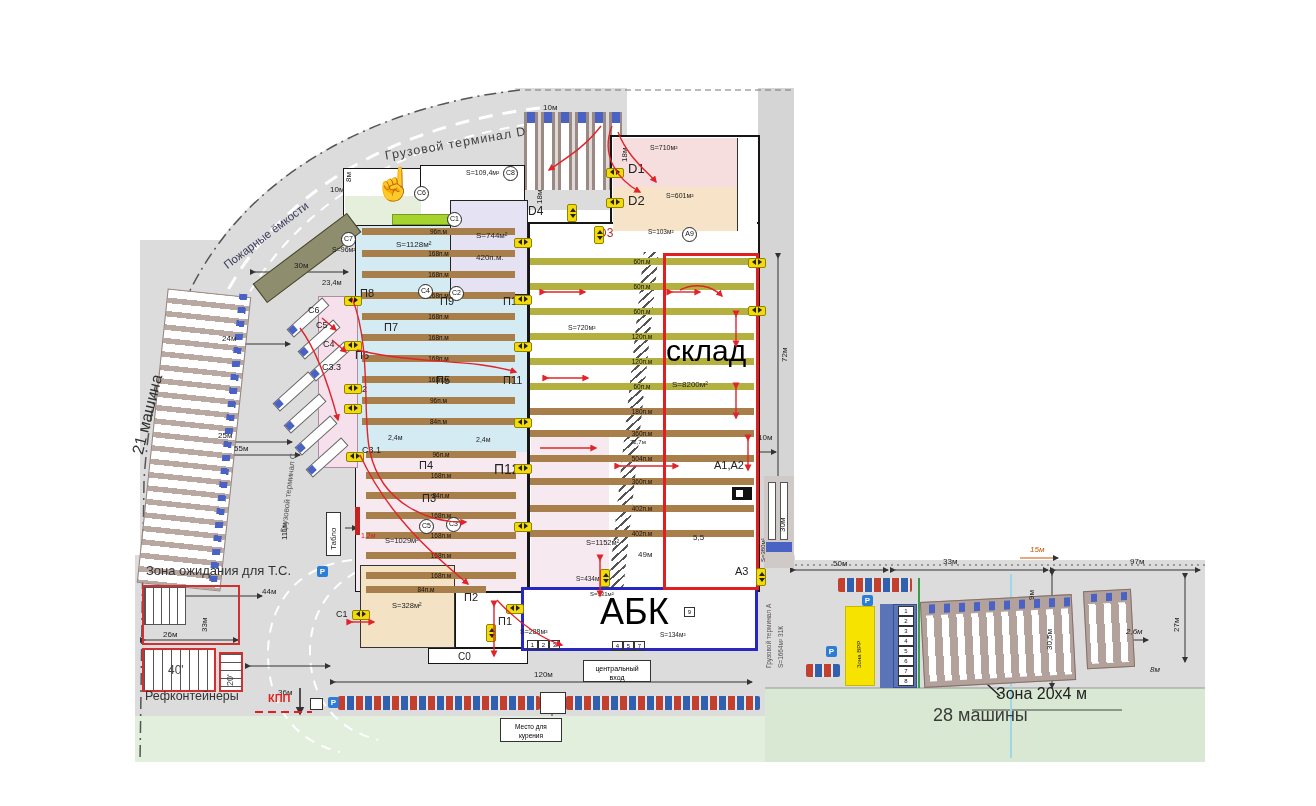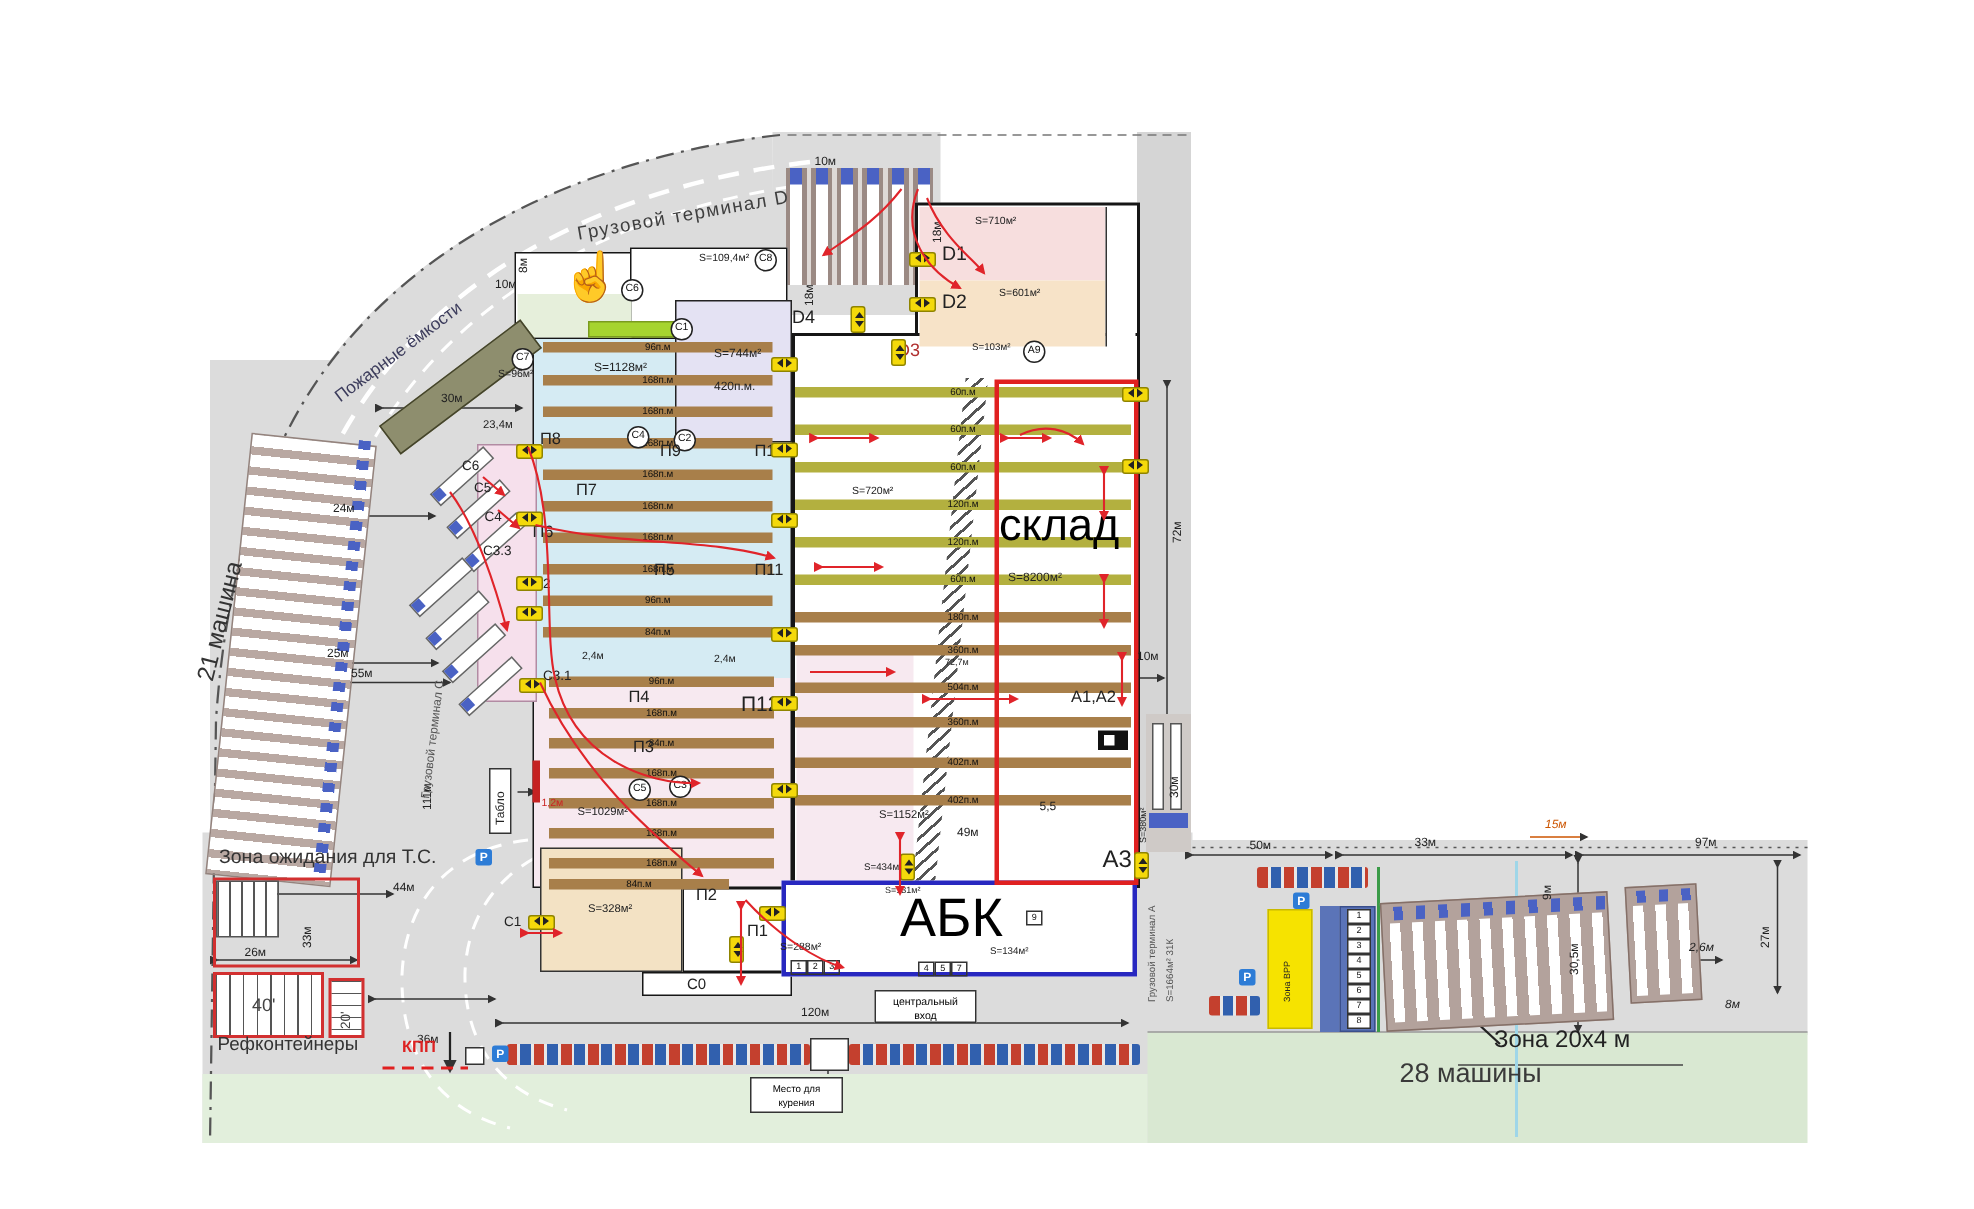--- a/index.html
+++ b/index.html
@@ -343,21 +343,21 @@
     <span class="lb z6" style="left:348px;top:385px;font-size:9px">С3.2</span>
     <span class="lb z6" style="left:362px;top:446px;font-size:9px">С3.1</span>
     <span class="lb z6" style="left:336px;top:610px;font-size:9px">С1</span>
     <span class="lb z6" style="left:458px;top:652px;font-size:10px">С0</span>
 
     <span class="lb z6" style="left:628px;top:162px;font-size:13px">D1</span>
     <span class="lb z6" style="left:628px;top:194px;font-size:13px">D2</span>
     <span class="lb z6" style="left:598px;top:227px;font-size:12px;color:#b03030">D3</span>
     <span class="lb z6" style="left:528px;top:205px;font-size:12px">D4</span>
     <span class="lb z6" style="left:714px;top:460px;font-size:11px">А1,А2</span>
-    <span class="lb z6" style="left:735px;top:566px;font-size:16px">А3</span>
+    <span class="lb z6" style="left:735px;top:566px;font-size:11px">А3</span>
 
     <span class="lb z6" style="left:466px;top:169px;font-size:7px">S=109,4м²</span>
     <span class="lb z6" style="left:332px;top:246px;font-size:7px">S=96м²</span>
     <span class="lb z6" style="left:396px;top:241px;font-size:8px">S=1128м²</span>
     <span class="lb z6" style="left:476px;top:232px;font-size:8px">S=744м²</span>
     <span class="lb z6" style="left:476px;top:254px;font-size:8px">420п.м.</span>
     <span class="lb z6" style="left:568px;top:324px;font-size:7px">S=720м²</span>
     <span class="lb z6" style="left:650px;top:144px;font-size:7px">S=710м²</span>
     <span class="lb z6" style="left:666px;top:192px;font-size:7px">S=601м²</span>
     <span class="lb z6" style="left:648px;top:229px;font-size:6.5px">S=103м²</span>

